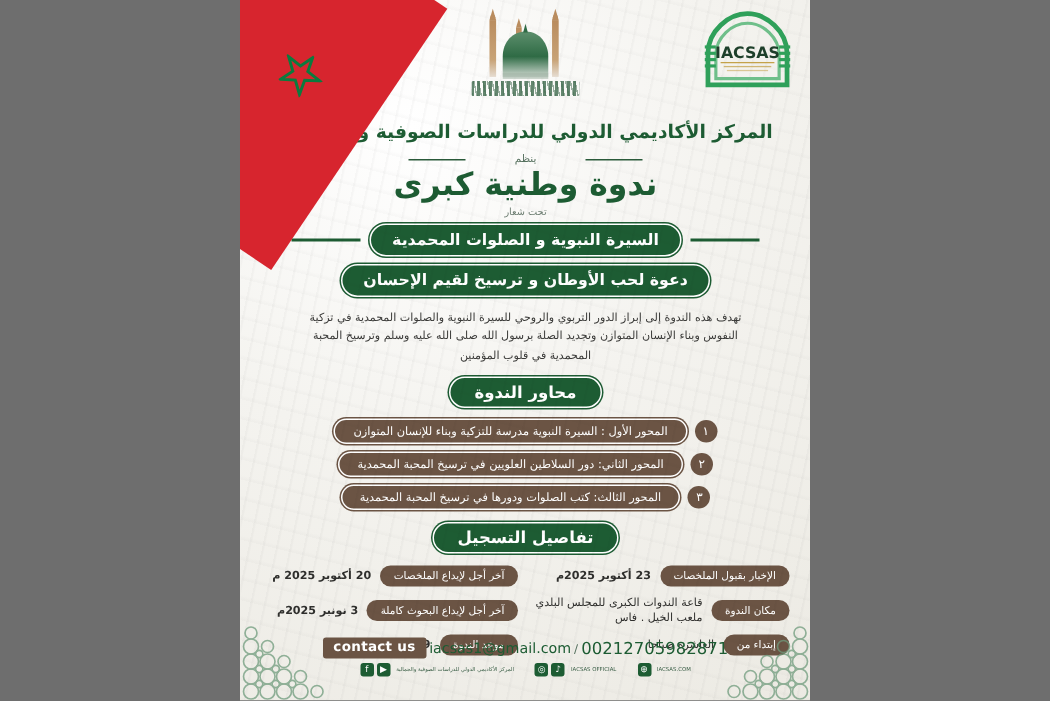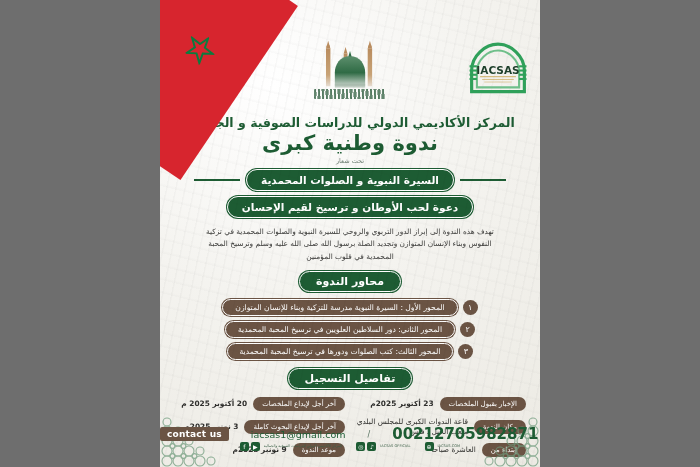--- a/index.html
+++ b/index.html
@@ -51,21 +51,20 @@
   }
 
   
   .header {
     position: relative;
     height: 78px;
     display: flex;
     align-items: flex-start;
     justify-content: center;
     padding-top: 4px;
-    margin-top: 35px;
   }
   .mosque-wrap {
     position: absolute;
     top: 2px; left: 50%;
     transform: translateX(-50%);
     width: 86px; height: 62px;
     display: flex; flex-direction: column; align-items: center;
   }
   .calligraphy {
     width: 72px; height: 11px;
@@ -255,41 +254,42 @@
     opacity: .75;
   }
   .orn.left  { left: 0; }
   .orn.right { right: 0; transform: scaleX(-1); }
 
   .contact-row {
     position: absolute;
     top: 10px; left: 0; right: 0;
     display: flex;
     align-items: center;
-    gap: 22px;
+    justify-content: center;
+    gap: 2px;
     direction: ltr;
   }
   .contact-badge {
     background: #6b5444;
     color: #ffffff;
     font-size: 9px;
     font-weight: bold;
     padding: 2px 7px;
     border-radius: 2px;
     letter-spacing: .2px;
   }
   .contact-mail {
     font-size: 9.5px;
     font-weight: normal;
     color: #1d5c33;
   }
   .contact-sep { font-size: 8px; color: #55705e; }
   .contact-phone {
-    font-size: 15px;
-    font-weight: bold;
+    font-size: 11px;
+    font-weight: normal;
     color: #1d5c33;
   }
 
   .social-row {
     position: absolute;
     top: 27px; left: 0; right: 0;
     display: flex;
     align-items: center;
     justify-content: center;
     gap: 14px;
@@ -379,20 +379,21 @@
         <text x="60" y="62" text-anchor="middle" font-family="DejaVu Sans, sans-serif" font-size="20" font-weight="bold" fill="#1d3f2a">IACSAS</text>
         <rect x="26" y="67" width="68" height="1.6" fill="#c4a24a"></rect>
         <rect x="30" y="72" width="60" height="1.6" fill="#c4a24a" opacity=".75"></rect>
         <rect x="34" y="77" width="52" height="1.6" fill="#c4a24a" opacity=".55"></rect>
       </svg>
     </div>
   </div>
 
   <div class="org-title">المركز الأكاديمي الدولي للدراسات الصوفية و الجمالية</div>
 
+  <div class="yunazzim">ينظم</div>
   <div class="big-title">ندوة وطنية كبرى</div>
   <div class="tahta-shiar">تحت شعار</div>
 
   <div class="slogan-row">
     <span class="rule"></span>
     <span class="pill-green">السيرة النبوية و الصلوات المحمدية</span>
     <span class="rule"></span>
   </div>
   <div class="slogan2">
     <span class="pill-green">دعوة لحب الأوطان و ترسيخ لقيم الإحسان</span>

